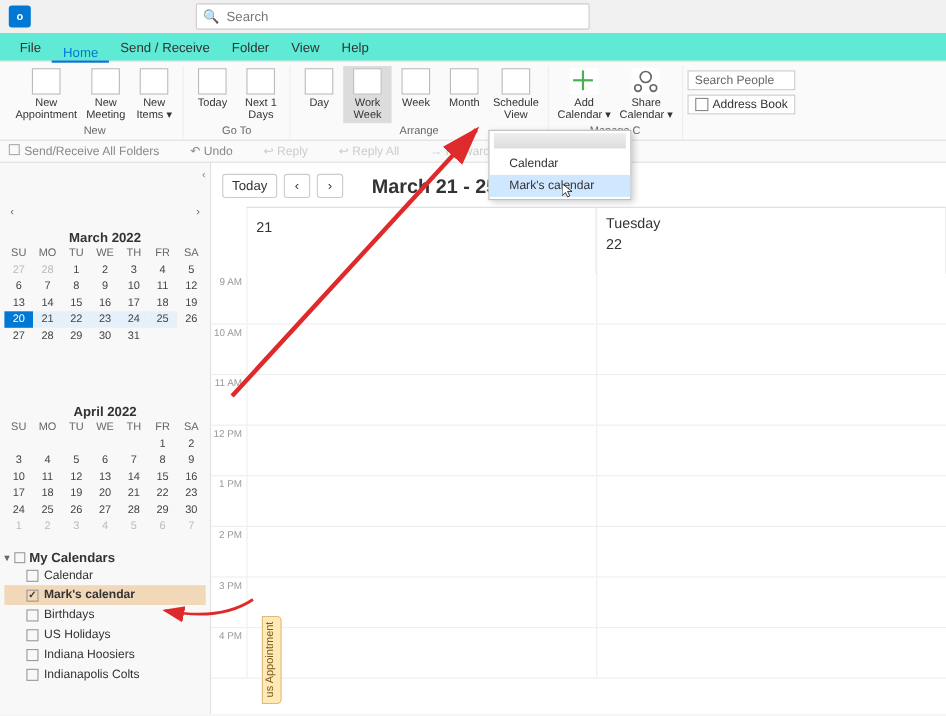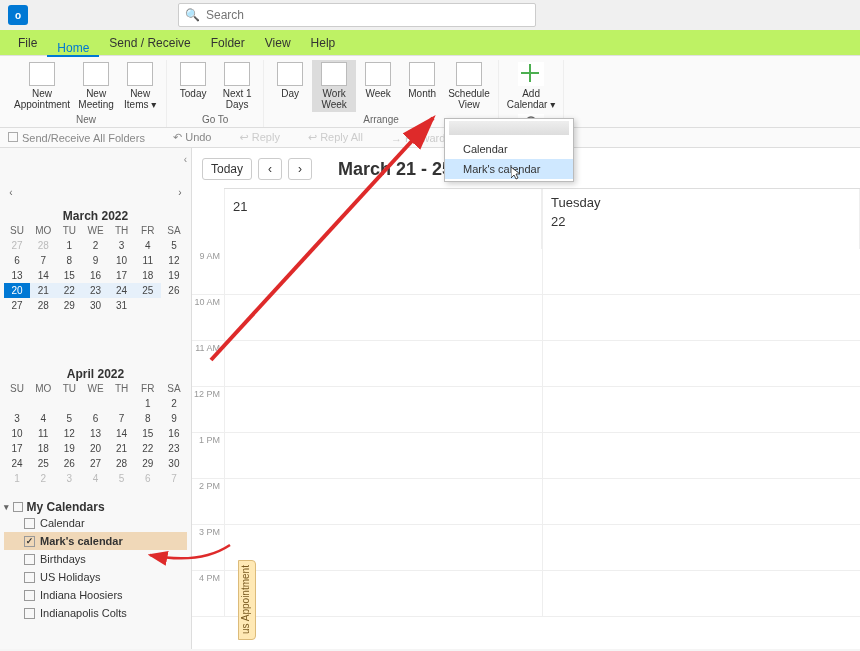--- a/index.html
+++ b/index.html
@@ -4,21 +4,21 @@
 <style>
 * { box-sizing: border-box; margin: 0; padding: 0; }
 body { font-family: "Segoe UI", Arial, sans-serif; font-size: 12px; color: #333; background: #f5f5f5; width: 860px; height: 651px; overflow: hidden; position: relative; }
 
 .titlebar { height: 30px; background: #f0f0f0; display: flex; align-items: center; padding: 0 8px; }
 .titlebar .logo { width: 20px; height: 20px; background: #0078d4; border-radius: 3px; color: #fff; font-size: 10px; display: flex; align-items: center; justify-content: center; font-weight: bold; }
 .search-wrap { margin-left: 150px; width: 358px; height: 24px; background: #fff; border: 1px solid #ccc; border-radius: 2px; display: flex; align-items: center; padding: 0 6px; }
 .search-wrap .icon { color: #666; font-size: 12px; margin-right: 6px; }
 .search-wrap input { border: none; outline: none; flex: 1; font-size: 12px; color: #666; }
 
-.menubar { height: 26px; background: #bef264; display: flex; align-items: center; padding: 0 8px; border-bottom: 1px solid #e0e0e0; }
+.menubar { height: 26px; background: #5eead4; display: flex; align-items: center; padding: 0 8px; border-bottom: 1px solid #e0e0e0; }
 .menubar span { padding: 0 10px; font-size: 12px; color: #333; cursor: pointer; }
 .menubar span.active { color: #0078d4; border-bottom: 2px solid #0078d4; margin-top: 12px; }
 
 .ribbon { background: #fafafa; border-bottom: 1px solid #ddd; padding: 4px 6px 0 6px; display: flex; align-items: flex-start; }
 .rbtn { display: flex; flex-direction: column; align-items: center; justify-content: flex-start; padding: 2px 4px; min-width: 44px; cursor: pointer; }
 .rbtn .ico { width: 26px; height: 24px; border: 1px solid #bbb; background: #fff; margin-bottom: 2px; position: relative; }
 .rbtn .lbl { font-size: 10px; text-align: center; line-height: 11px; color: #333; }
 .glbl { font-size: 10px; color: #666; text-align: center; margin-top: 2px; padding-bottom: 2px;}
 .rgroup-wrap { display:flex; flex-direction:column; align-items:center; border-right:1px solid #eee; padding:0 4px;}
 .people-box { border:1px solid #ccc; padding:2px 6px; font-size:11px; color:#666; background:#fff; margin-bottom:4px;}
@@ -139,38 +139,45 @@
           <div class="lbl"><span>Month</span><br>&nbsp;</div>
         </div>
       <div class="rbtn">
           <div class="ico"></div>
           <div class="lbl"><span>Schedule</span><br><span>View</span></div>
         </div>
     </div>
     <div class="glbl">Arrange</div>
   </div>
   <div class="rgroup-wrap">
-    <div class="row" style="display:flex;flex-direction:column;">
+    <div class="row" style="display:flex;">
       <div class="rbtn">
           <div class="ico" style="border:none;position:relative;">
             <div style="position:absolute;left:11px;top:2px;width:2px;height:18px;background:#4caf50;"></div>
             <div style="position:absolute;left:3px;top:10px;width:18px;height:2px;background:#4caf50;"></div>
           </div>
           <div class="lbl"><span>Add</span><br><span>Calendar ▾</span></div>
         </div>
       <div class="rbtn">
           <div class="ico" style="border:none;"><svg width="26" height="24">
               <circle cx="13" cy="8" r="5" fill="none" stroke="#666" stroke-width="1.5"></circle>
               <circle cx="6" cy="18" r="3" fill="none" stroke="#666" stroke-width="1.5"></circle>
               <circle cx="20" cy="18" r="3" fill="none" stroke="#666" stroke-width="1.5"></circle>
             </svg></div>
           <div class="lbl"><span>Share</span><br><span>Calendar ▾</span></div>
         </div>
     </div>
     <div class="glbl">Manage C</div>
+  </div>
+  <div style="padding:4px;">
+    <div class="people-box">Search People</div>
+    <div class="addr-btn">
+        <span class="ico2"></span>
+        <span>Address Book</span>
+      </div>
   </div>
 </div>
 
 <div class="qa">
   <span><span class="ico3"></span><span>Send/Receive All Folders</span></span>
   <span>↶ <span>Undo</span></span>
   <span style="color:#ccc;">↩ <span>Reply</span></span>
   <span style="color:#ccc;">↩ <span>Reply All</span></span>
   <span style="color:#ccc;">→ <span>Forward</span></span>
 </div>

